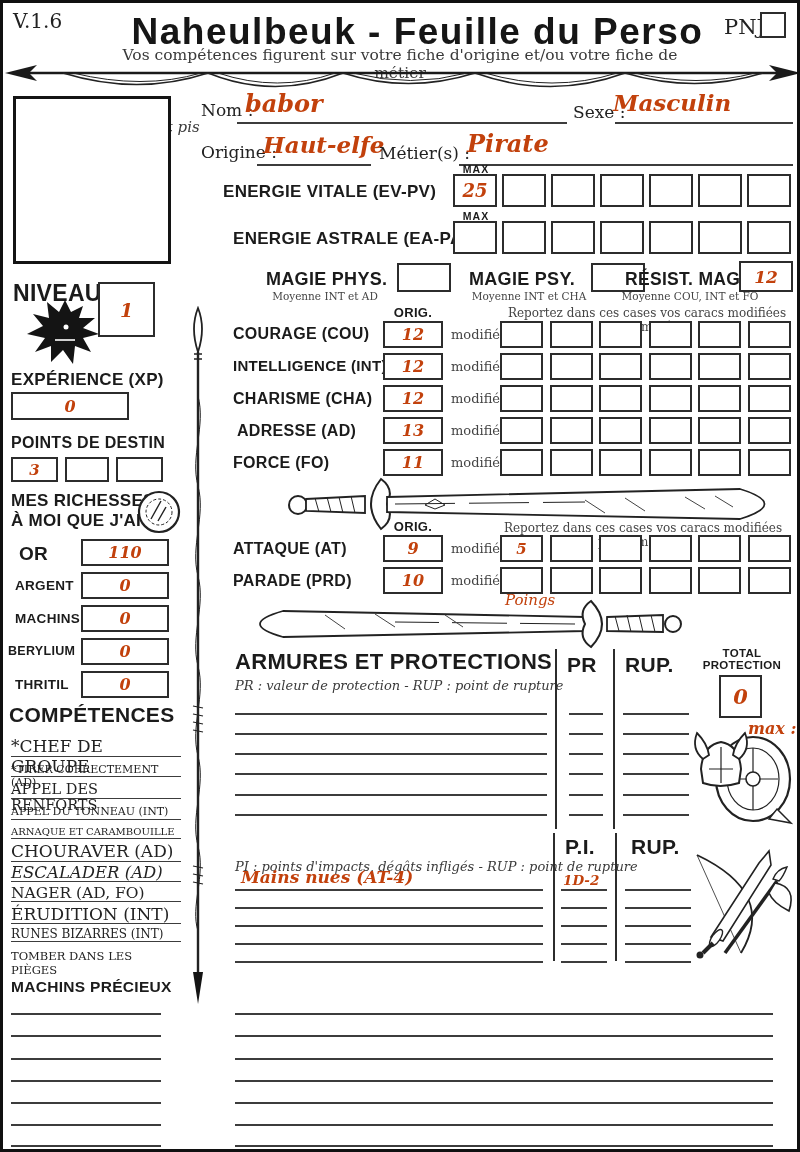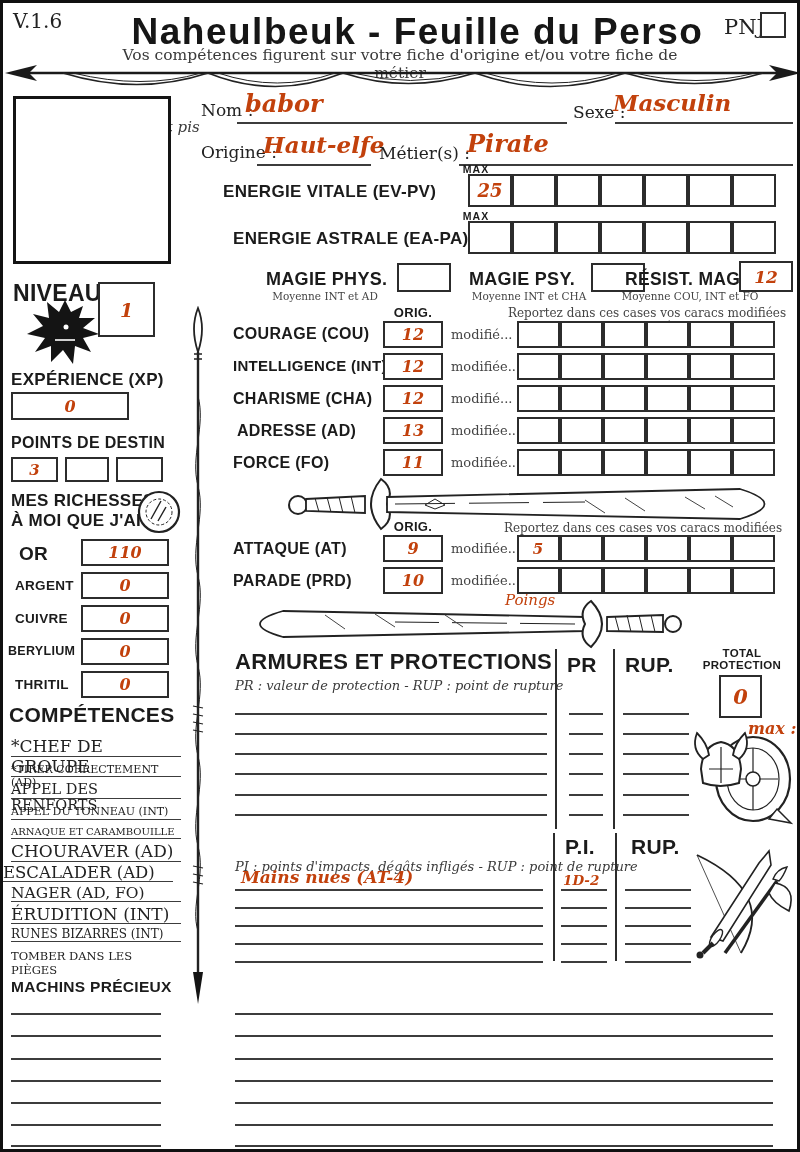--- a/index.html
+++ b/index.html
@@ -11,21 +11,21 @@
   .ser{font-family:"DejaVu Serif",serif;color:#222;}
   .cal{font-family:"DejaVu Serif",serif;color:#3a3a3a;}
   .ital{font-style:italic;}
   .scr{font-family:"DejaVu Serif",serif;font-style:italic;font-weight:700;color:#c2410c;}
   .box{position:absolute;border:2px solid #2c2c2c;background:#fff;box-sizing:border-box;
        display:flex;align-items:center;justify-content:center;}
   .box.th{border-width:2.5px;}
   .wline{position:absolute;border-bottom:2px solid #3c3c3c;}
   .wline.thin{border-bottom-width:1.5px;}
   .vline{position:absolute;width:2px;background:#2c2c2c;}
-  .flexrow{position:absolute;display:flex;justify-content:center;}
+  .flexrow{position:absolute;display:flex;justify-content:space-between;}
   .flexrow .cell{border:2px solid #2c2c2c;background:#fff;box-sizing:border-box;
        display:flex;align-items:center;justify-content:center;}
   .ctr{text-align:center;}
   svg{display:block;}
   .title{font-family:Liberation Sans, sans-serif;font-weight:700;letter-spacing:1.5px;margin-left:35px;}
 </style>
 </head>
 <body>
 
 <div class="page">
@@ -364,42 +364,42 @@
   </svg>
 
   <div class="abs hdr" style="left:16px;top:540px;font-size:19px;">OR</div>
   <div class="box" style="left:78px;top:536px;width:88px;height:27px;">
       <span class="scr" style="font-size:16px;">110</span>
     </div>
   <div class="abs hdr" style="left:12px;top:575px;font-size:13.5px;">ARGENT</div>
   <div class="box" style="left:78px;top:569px;width:88px;height:27px;">
       <span class="scr" style="font-size:16px;">0</span>
     </div>
-  <div class="abs hdr" style="left:12px;top:608px;font-size:13.5px;">CUIVRE</div>
+  <div class="abs hdr" style="left:12px;top:608px;font-size:13.5px;">MACHINS</div>
   <div class="box" style="left:78px;top:602px;width:88px;height:27px;">
       <span class="scr" style="font-size:16px;">0</span>
     </div>
   <div class="abs hdr" style="left:5px;top:641px;font-size:12.5px;">BERYLIUM</div>
   <div class="box" style="left:78px;top:635px;width:88px;height:27px;">
       <span class="scr" style="font-size:16px;">0</span>
     </div>
   <div class="abs hdr" style="left:12px;top:674px;font-size:13.5px;">THRITIL</div>
   <div class="box" style="left:78px;top:668px;width:88px;height:27px;">
       <span class="scr" style="font-size:16px;">0</span>
     </div>
 
   <div class="abs hdr" style="left:6px;top:700px;font-size:21px;">COMPÉTENCES</div>
 
   <div class="abs ser wline thin" style="left:8px;top:733px;width:170px;height:20px;font-size:17px;">*CHEF DE GROUPE</div>
   <div class="abs ser wline thin" style="left:8px;top:760px;width:170px;height:13px;font-size:11px;">*TIRER CORRECTEMENT (AD)</div>
   <div class="abs ser wline thin" style="left:8px;top:778px;width:170px;height:17px;font-size:14.5px;">APPEL DES RENFORTS</div>
   <div class="abs ser wline thin" style="left:8px;top:802px;width:170px;height:14px;font-size:11px;">APPEL DU TONNEAU (INT)</div>
   <div class="abs ser wline thin" style="left:8px;top:823px;width:170px;height:12px;font-size:10px;">ARNAQUE ET CARAMBOUILLE</div>
   <div class="abs ser wline thin" style="left:8px;top:838px;width:170px;height:20px;font-size:17px;">CHOURAVER (AD)</div>
-  <div class="abs ser wline thin" style="left:0;top:860px;width:170px;height:18px;font-size:16.5px;">ESCALADER (AD)</div>
+  <div class="abs ser wline thin" style="left:8px;top:860px;width:170px;height:18px;font-size:16.5px;font-style:italic;">ESCALADER (AD)</div>
   <div class="abs ser wline thin" style="left:8px;top:881px;width:170px;height:17px;font-size:15.5px;">NAGER (AD, FO)</div>
   <div class="abs ser wline thin" style="left:8px;top:901px;width:170px;height:19px;font-size:17px;">ÉRUDITION (INT)</div>
   <div class="abs ser wline thin" style="left:8px;top:924px;width:170px;height:14px;font-size:12px;">RUNES BIZARRES (INT)</div>
   <div class="abs ser" style="left:8px;top:946px;width:170px;height:14px;font-size:11.5px;">TOMBER DANS LES PIÈGES</div>
 
   <div class="abs hdr" style="left:8px;top:975px;font-size:15.5px;">MACHINS PRÉCIEUX</div>
   <div class="wline" style="left:8px;top:992px;width:150px;height:18px;"></div>
   <div class="wline" style="left:8px;top:1014px;width:150px;height:18px;"></div>
   <div class="wline" style="left:8px;top:1037px;width:150px;height:18px;"></div>
   <div class="wline" style="left:8px;top:1059px;width:150px;height:18px;"></div>

